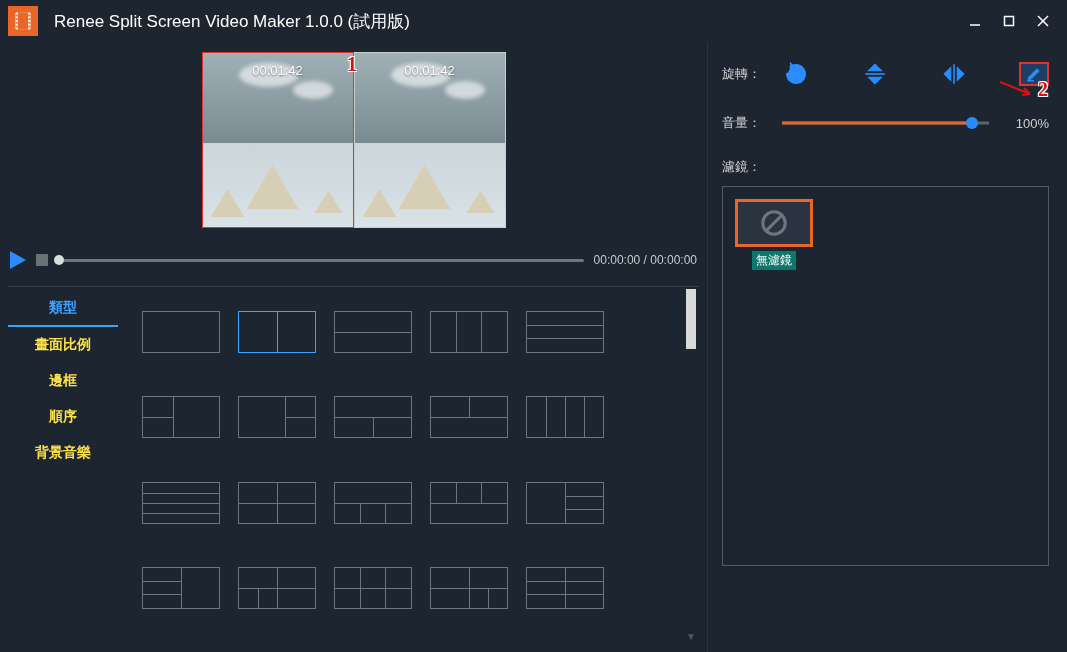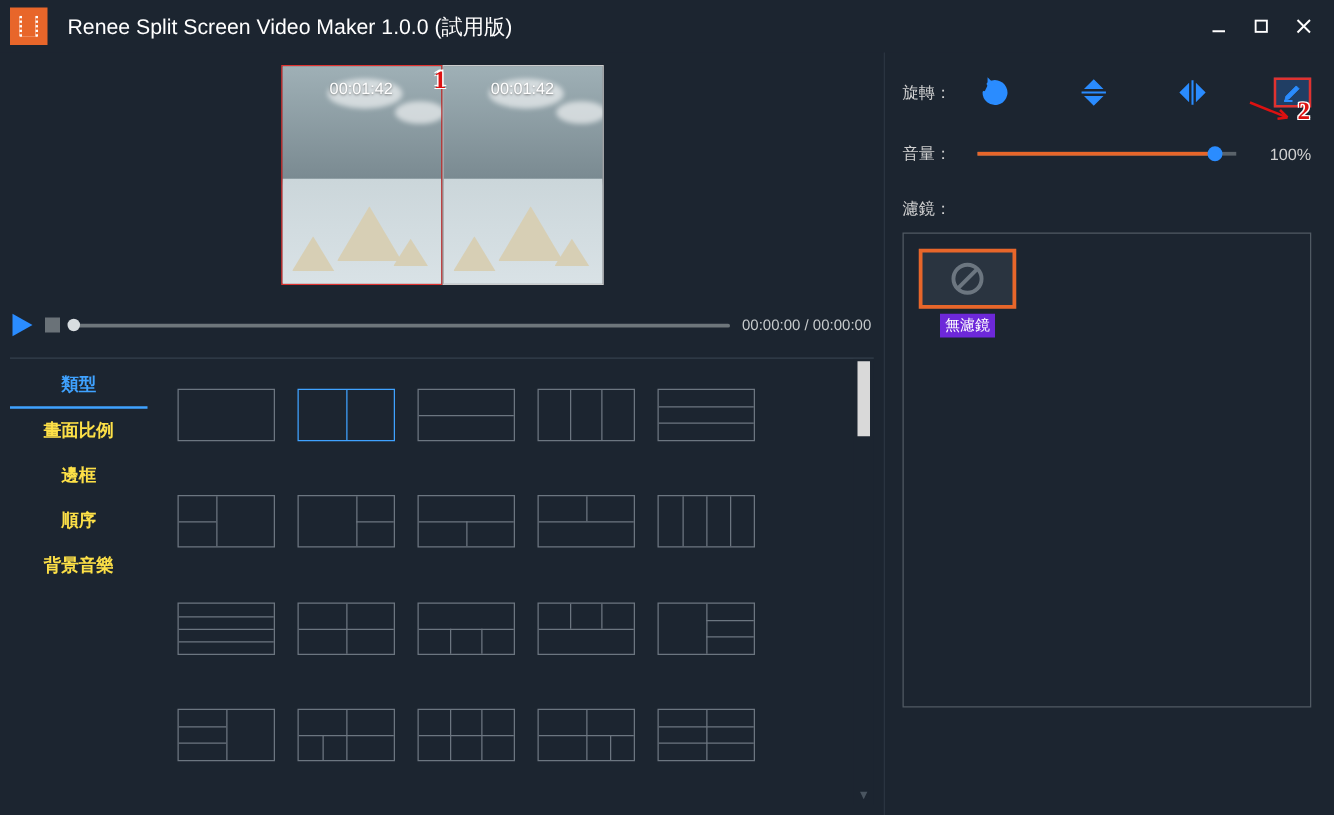--- a/index.html
+++ b/index.html
@@ -31,21 +31,21 @@
 
   
   .left-col { flex: 1; padding: 10px 8px 8px 8px; display: flex; flex-direction: column; }
 
   .preview-area {
     height: 188px;
     display: flex; justify-content: center; gap: 0;
     position: relative;
   }
   .clip {
-    width: 129px; height: 176px; border: 1px solid #ccc;
+    width: 152px; height: 176px; border: 1px solid #ccc;
     position: relative;
     background: linear-gradient(#a9b7bd 0%, #9aa9af 28%, #7f8f95 52%, #c7d2d6 55%, #d8e1e5 100%);
     overflow: hidden;
   }
   .clip.selected { border: 1px solid #e0322f; }
   .clip .sky { position:absolute; inset:0 0 48% 0; background:linear-gradient(#9fb0b6,#7a8a91);}
   .clip .ground{position:absolute;inset:52% 0 0 0;background:linear-gradient(#cbd6da,#d9e2e6);}
   .pile { position:absolute; bottom:18px; background:#d7cfb5; clip-path:polygon(50% 0,100% 100%,0 100%); }
   .pile.p1{width:52px;height:44px;left:44px;}
   .pile.p2{width:34px;height:28px;left:8px;bottom:10px;}
@@ -92,21 +92,21 @@
   .vol-slider{ flex:1; position:relative; height:16px; margin:0 10px;}
   .vol-track{position:absolute;left:0;right:0;top:50%;height:3px;transform:translateY(-50%);background:#5a636a;}
   .vol-fill{position:absolute;left:0;top:50%;height:3px;transform:translateY(-50%);background:#e8662a;width:92%;}
   .vol-knob{position:absolute;top:50%;transform:translate(-50%,-50%);width:12px;height:12px;border-radius:50%;background:#2a8cff;left:92%;}
   .vol-val{width:50px;text-align:right;font-size:13px;}
   .filter-label{font-size:13px;margin-bottom:10px;}
   .filter-box{border:1px solid #505a63; height:380px; padding:12px;}
   .filter-item{width:78px;text-align:center;}
   .filter-thumb{width:78px;height:48px;background:#2a3440;border:3px solid #e8662a;display:flex;align-items:center;justify-content:center;}
   .filter-thumb svg{stroke:#6c7680;}
-  .filter-name{display:inline-block;margin-top:4px;padding:1px 4px;background:#6d28d9;color:#fff;font-size:12px;}
+  .filter-name{display:inline-block;margin-top:4px;padding:1px 4px;background:#0f766e;color:#fff;font-size:12px;}
 
   
   .callout{position:absolute;font-family:Georgia,"Times New Roman",serif;font-weight:bold;font-size:20px;color:#d11;text-shadow:1px 1px 0 #fff,-1px -1px 0 #fff,1px -1px 0 #fff,-1px 1px 0 #fff;pointer-events:none;}
   .callout.c1{top:53px;left:347px;}
   .callout.c2{top:78px;left:1038px;}
   .arrow2{position:absolute;top:80px;left:998px;pointer-events:none;}
 </style>
 </head>
 <body>
 

